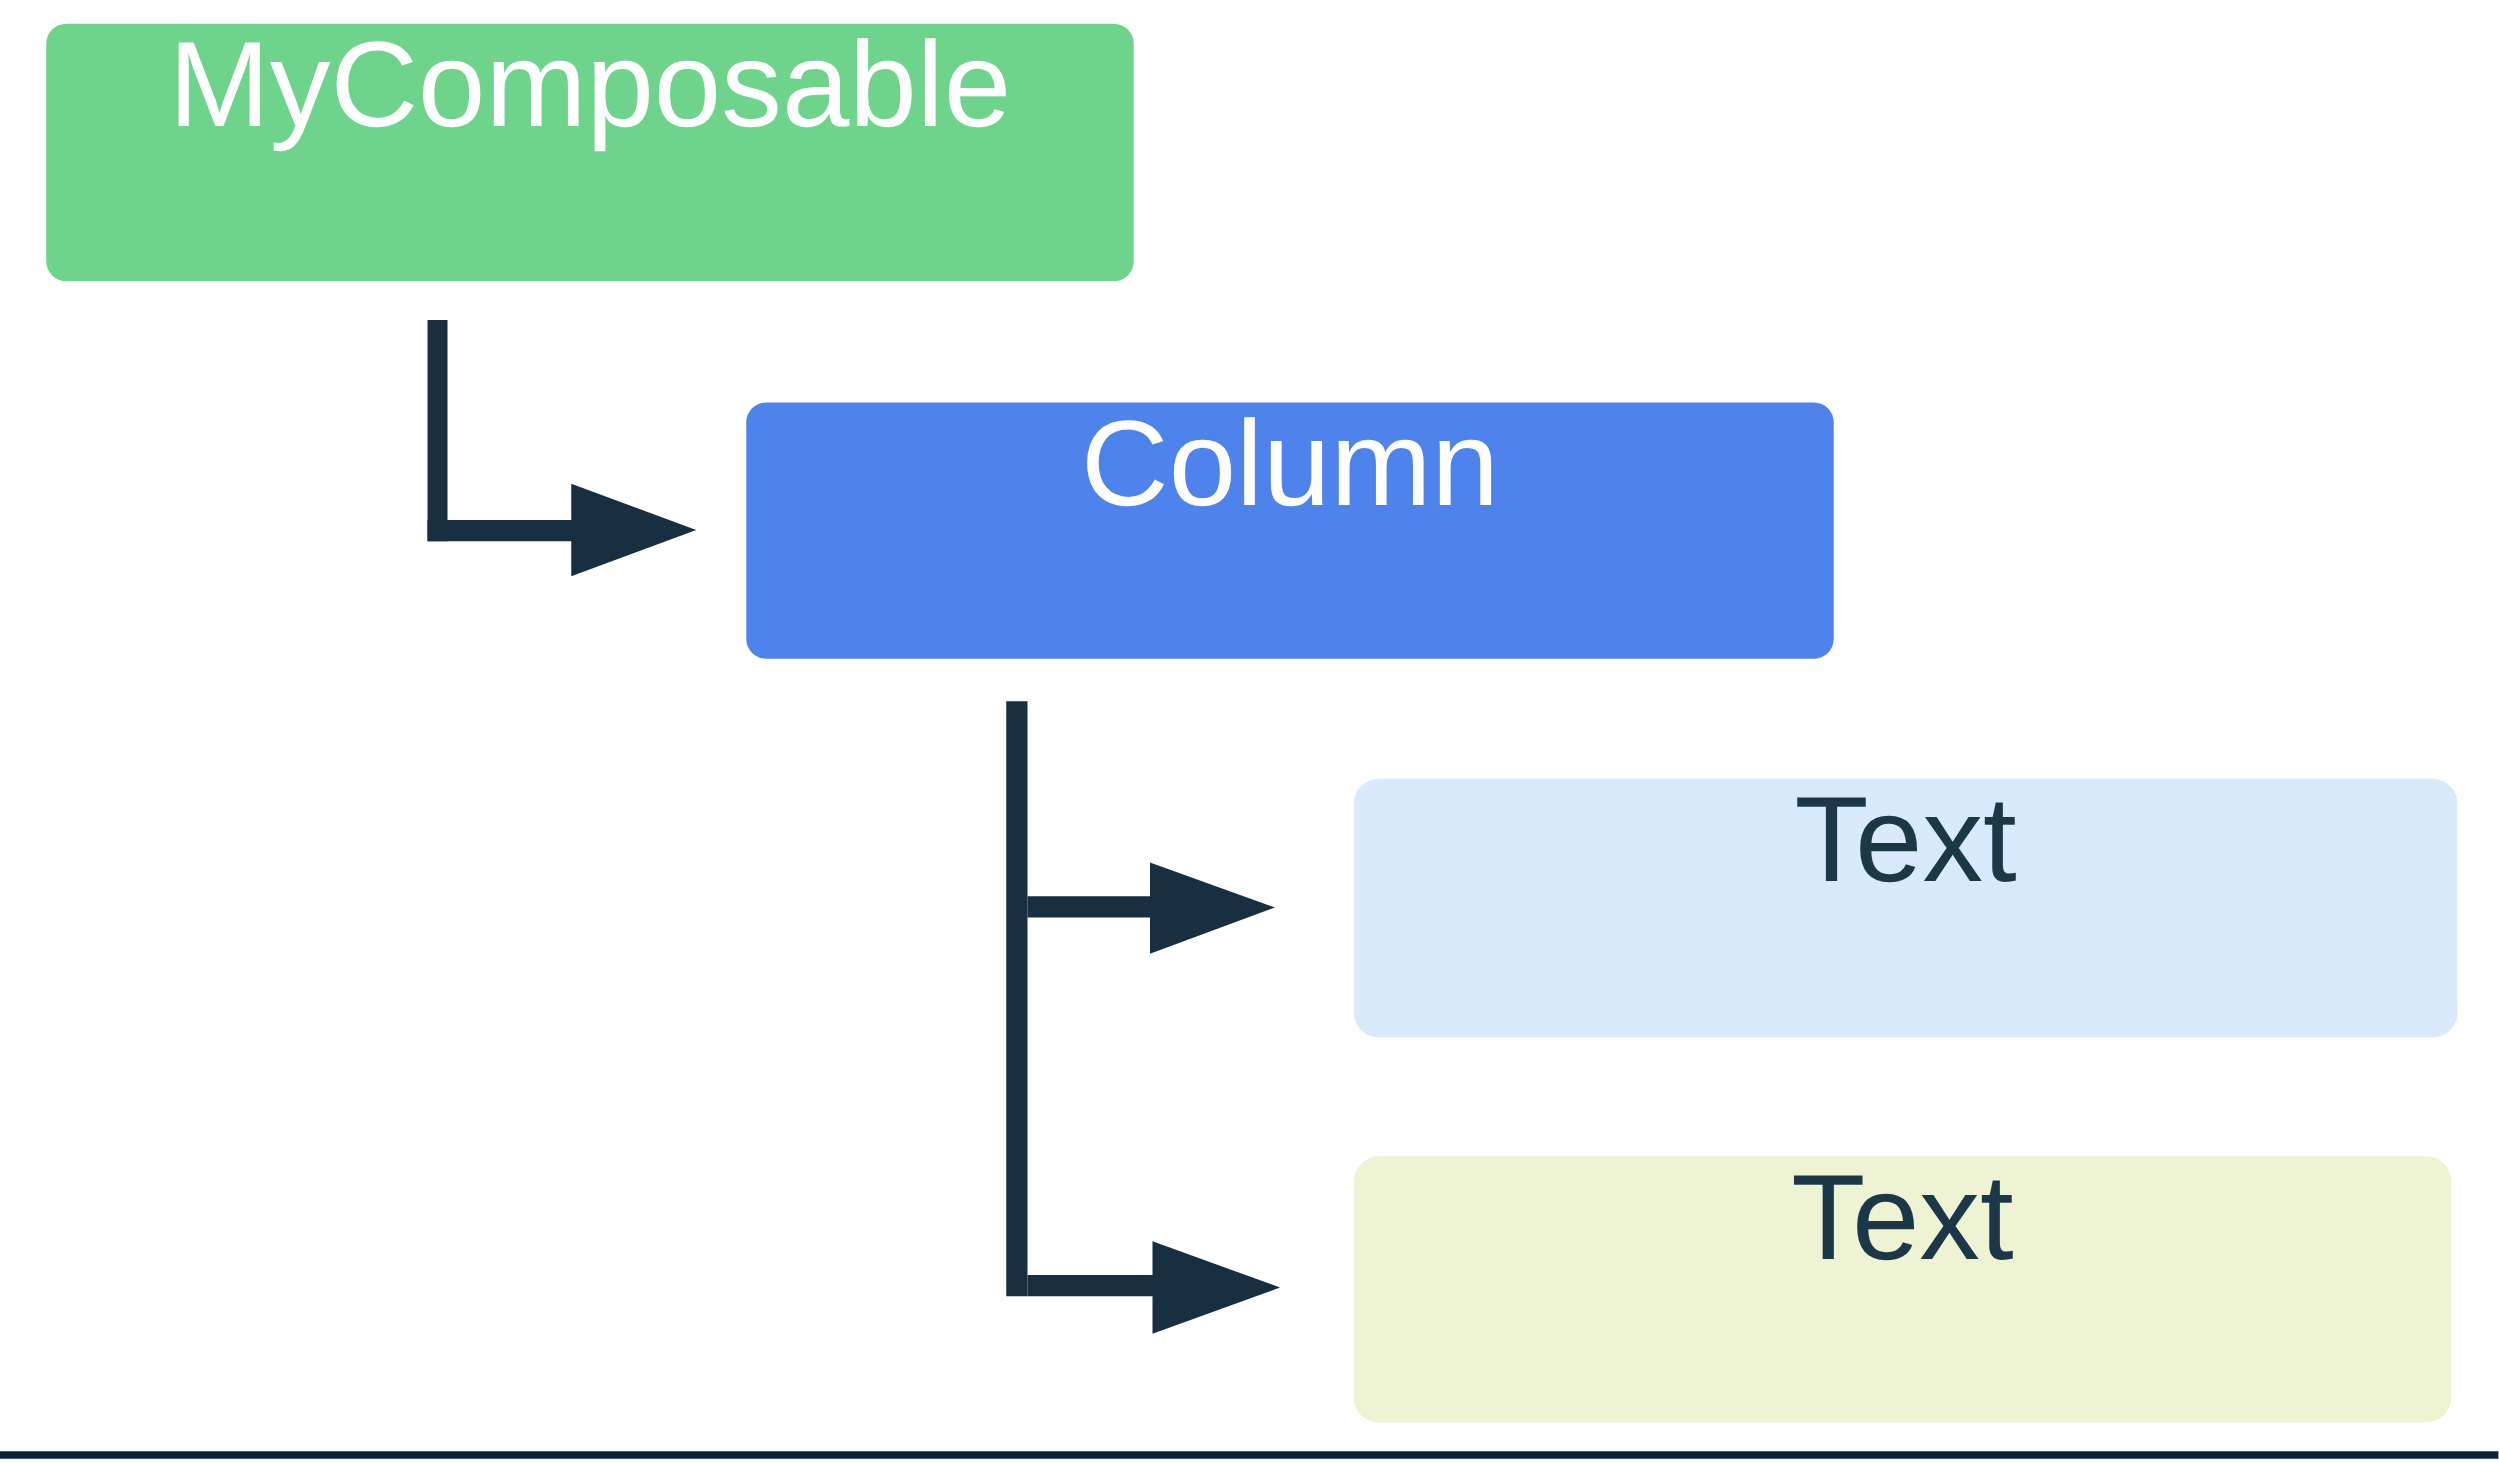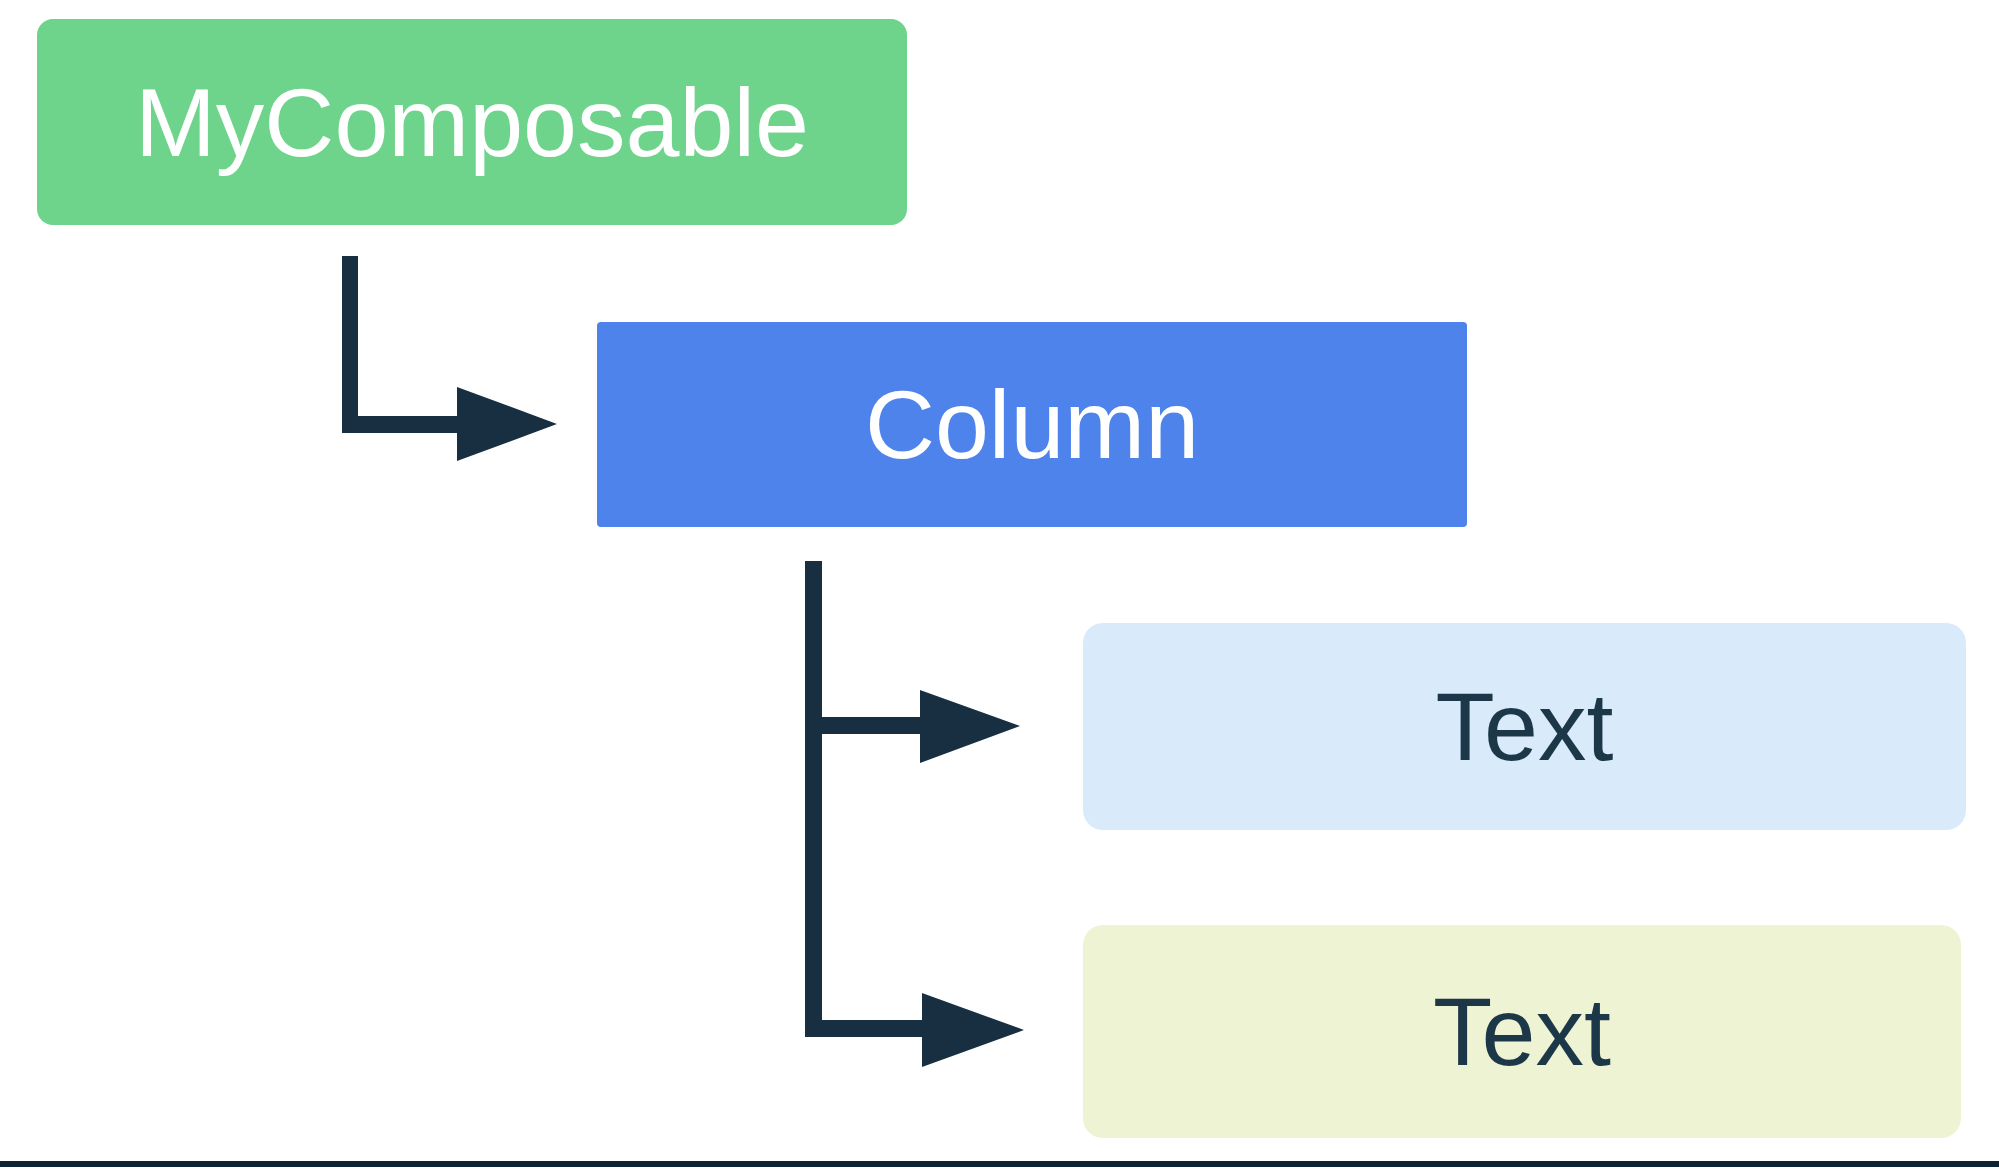--- a/index.html
+++ b/index.html
@@ -11,21 +11,21 @@
   .canvas {
     position: relative;
     width: 1999px;
     height: 1170px;
     background: #ffffff;
     overflow: hidden;
   }
   .node {
     position: absolute;
     display: flex;
-    align-items: center;
+    align-items: flex-start;
     justify-content: center;
     box-sizing: border-box;
   }
   .node .label {
     font-size: 97px;
     line-height: 1;
     white-space: nowrap;
   }
   
   .node-mycomposable {
@@ -34,21 +34,21 @@
     background: #6ED38B;
     border-radius: 16px;
   }
   .node-mycomposable .label { color: #ffffff; }
 
   
   .node-column {
     left: 597px; top: 322px;
     width: 870px; height: 205px;
     background: #4D83EB;
-    border-radius: 4px;
+    border-radius: 16px;
   }
   .node-column .label { color: #ffffff; }
 
   
   .node-text-1 {
     left: 1083px; top: 623px;
     width: 883px; height: 207px;
     background: #D9EAFB;
     border-radius: 20px;
   }

